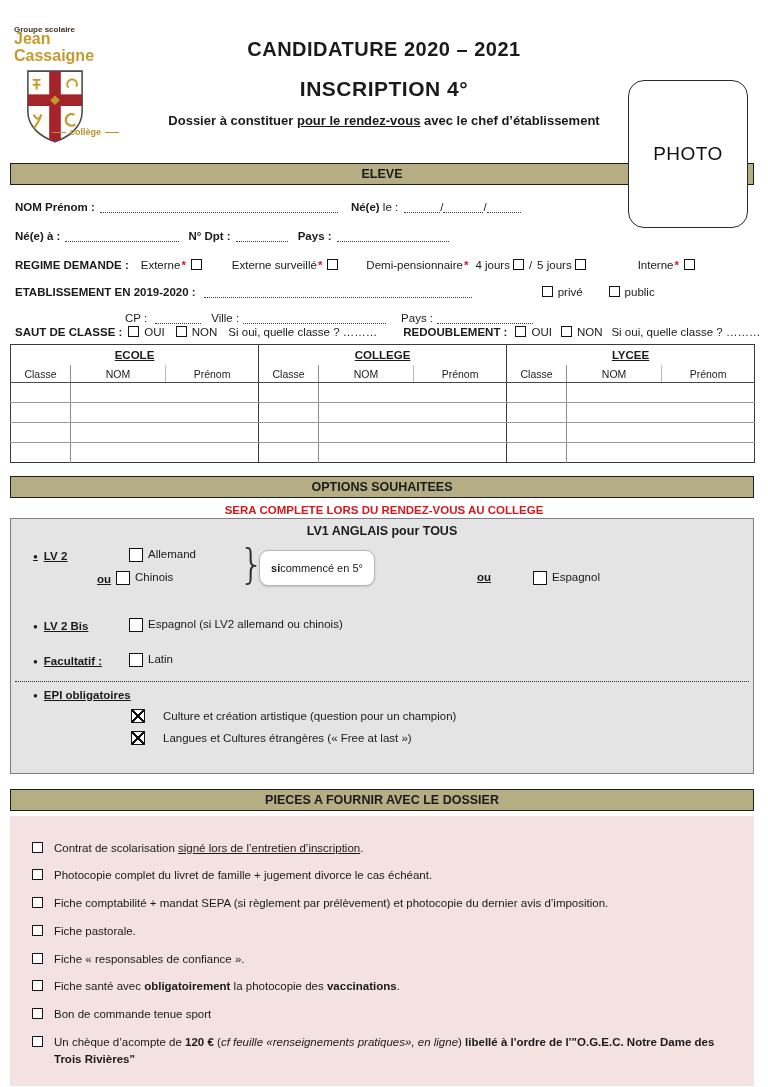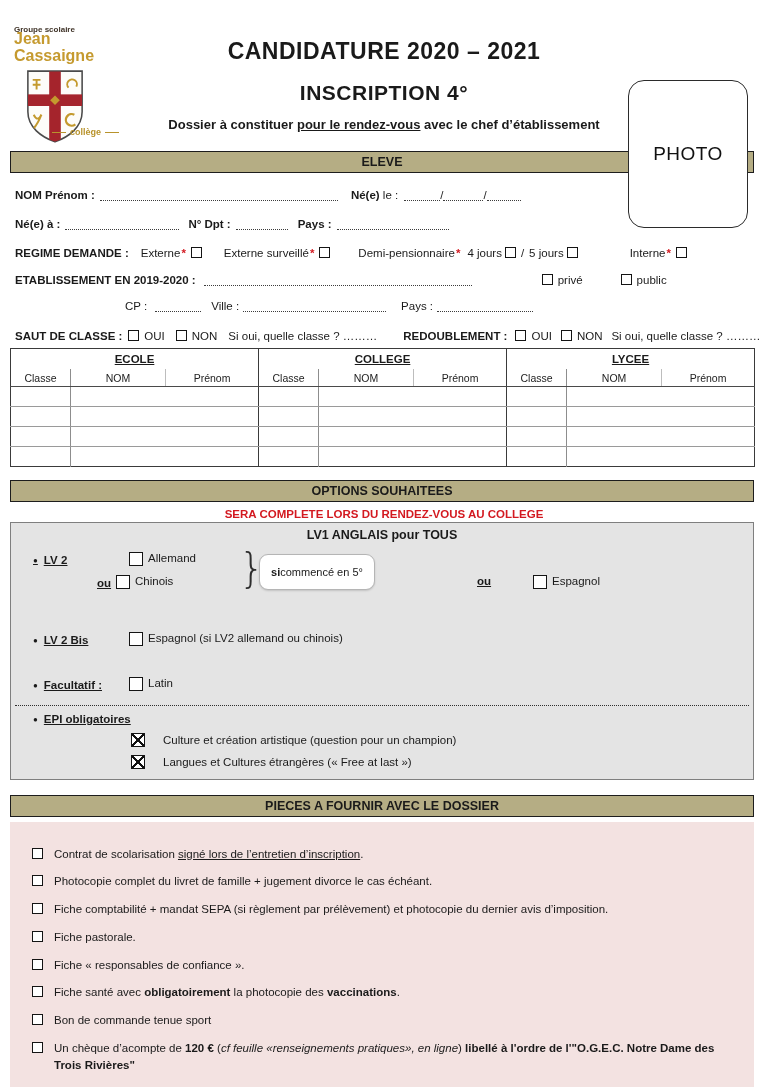--- a/index.html
+++ b/index.html
@@ -11,34 +11,34 @@
 
   
   .logo{position:absolute;left:14px;top:26px;width:120px;line-height:1.05;z-index:2}
   .logo-group{font-size:8px;font-weight:bold;color:#3f3328}
   .logo-name{font-size:16px;font-weight:bold;color:#c59a2f;margin-top:-3px}
   .logo-shield{margin:3px 0 0 10px;display:block}
   .logo-college{display:flex;align-items:center;gap:4px;margin:-16px 0 0 38px;
                 color:#b8932c;font-size:9px;font-weight:bold}
   .dash{display:inline-block;width:14px;height:0;border-top:1.5px solid #b8932c}
 
-  .title1{margin:38px 0 0;text-align:center;font-size:23px;font-weight:bold;letter-spacing:.5px}
+  .title1{margin:38px 0 0;text-align:center;font-size:20px;font-weight:bold;letter-spacing:.5px}
   .title2{margin:16px 0 0;text-align:center;font-size:21px;font-weight:bold;letter-spacing:.5px}
   .subtitle{margin:12px 0 0;text-align:center;font-size:13px;font-weight:bold}
 
   .photo-box{position:absolute;left:628px;top:80px;width:118px;height:146px;background:#fff;
              border:1.5px solid #2b2b2b;border-radius:16px;z-index:3;
              display:flex;align-items:center;justify-content:center;
              font-size:19px;letter-spacing:.5px;color:#111}
 
   
   .banner{margin:0 0 0 10px;width:744px;box-sizing:border-box;background:#b5ad84;
           border:1px solid #1d1d1d;text-align:center;font-weight:bold;font-size:12.5px;
           padding:3px 0;position:relative;z-index:1}
-  .banner.eleve{margin-top:19px}
+  .banner.eleve{margin-top:35px}
 
   
   .row{display:flex;align-items:flex-end;padding-left:15px;font-size:11.5px;white-space:nowrap}
   .dots{display:inline-block;border-bottom:1.7px dotted #3c3c3c;height:11px}
   .cb{display:inline-block;width:9px;height:9px;border:1.4px solid #141414;background:#fff;
       vertical-align:-1px;flex:none}
   .cb.lg{width:12px;height:12px;position:relative}
   .cb.checked{background-image:
       linear-gradient(45deg,transparent 44%,#111 44%,#111 56%,transparent 56%),
       linear-gradient(-45deg,transparent 44%,#111 44%,#111 56%,transparent 56%)}
@@ -52,31 +52,31 @@
   .ftable .body td{height:19px;border-bottom:1px solid #9a9a9a}
   .ftable .body.last td{border-bottom:none}
   .ftable .csep{border-right:1px solid #8d8d8d}
   .ftable .nsep{border-right:1px solid #bdbdbd}
   .ftable .gsep{border-left:1.3px solid #3a3a3a}
   .ftable{border:1.3px solid #3a3a3a}
 
   
   .rednote{margin:6px 0 2px;text-align:center;font-size:11.5px;font-weight:bold;color:#d31920}
   .obox{position:relative;margin-left:10px;width:744px;box-sizing:border-box;background:#e4e4e4;
-        border:1px solid #7f7f7f;padding-bottom:10px;font-size:11.5px}
+        border:1px solid #7f7f7f;padding-bottom:28px;font-size:11.5px}
   .obox-title{text-align:center;font-weight:bold;font-size:12.5px;padding-top:5px}
   .lv2block{position:relative;height:62px;margin-top:4px}
   .abs{position:absolute;white-space:nowrap}
   .bullet{display:inline-flex;align-items:baseline;gap:6px}
   .bullet::before{content:"●";font-size:8px;position:relative;top:-1px}
   .brace{font-size:40px;font-weight:200;color:#2e2e2e;font-family:"DejaVu Sans",sans-serif;line-height:1}
   .sinote{position:absolute;left:248px;top:8px;width:114px;height:34px;background:#fff;
           border:1px solid #b5b5b5;border-radius:9px;box-shadow:0 1px 2px rgba(0,0,0,.15);
           display:flex;align-items:center;justify-content:center;font-size:11px}
-  .orow{position:relative;height:21px;margin-top:23px}
+  .orow{position:relative;height:21px;margin-top:13px}
   .dotline{margin:9px 4px 0;border-top:1.6px dotted #2e2e2e;height:0}
   .epi-label{margin:7px 0 0 22px}
   .epi-item{display:flex;align-items:center;gap:18px;margin:8px 0 0 120px}
 
   
   .banner.pieces{margin-top:15px}
   .pbox{margin:5px 0 0 10px;width:744px;box-sizing:border-box;background:#f3e2e1;
         padding:13px 0 18px;font-size:11.5px}
   .pitem{display:flex;align-items:flex-start;gap:11px;padding:0 18px 0 22px;margin-top:10.5px;line-height:1.5}
   .pitem .cb{margin-top:2px}
@@ -142,21 +142,21 @@
     <span class="dots" style="width:112px;margin-left:5px"></span>
   </div>
 
   <div class="row" style="margin-top:17px">
     <span class="b">REGIME DEMANDE :</span>
     <span class="cbl" style="margin-left:12px">
       <span>Externe</span>
         <span class="star" style="margin-left:-4px">*</span>
       <span class="cb"></span>
     </span>
-    <span class="cbl" style="margin-left:22px">
+    <span class="cbl" style="margin-left:30px">
       <span>Externe surveillé</span>
         <span class="star" style="margin-left:-4px">*</span>
       <span class="cb"></span>
     </span>
     <span class="cbl" style="margin-left:28px">
       <span>Demi-pensionnaire</span>
         <span class="star" style="margin-left:-4px">*</span>
       <span style="margin-left:2px">4 jours</span>
       <span class="cb" style="margin-left:-2px"></span>
       <span>/</span>
@@ -170,36 +170,36 @@
     </span>
   </div>
 
   <div class="row" style="margin-top:15px">
     <span class="b">ETABLISSEMENT EN 2019-2020 :</span>
     <span class="dots" style="width:268px;margin-left:8px"></span>
     <span class="cbl" style="margin-left:70px">
       <span class="cb"></span>
       <span>privé</span>
     </span>
-    <span class="cbl" style="margin-left:38px">
+    <span class="cbl" style="margin-left:26px">
       <span class="cb"></span>
       <span>public</span>
     </span>
   </div>
 
   <div class="row" style="margin-top:14px;padding-left:125px">
     <span>CP :</span>
     <span class="dots" style="width:46px;margin-left:8px"></span>
     <span style="margin-left:10px">Ville :</span>
     <span class="dots" style="width:143px;margin-left:4px"></span>
     <span style="margin-left:15px">Pays :</span>
     <span class="dots" style="width:96px;margin-left:4px"></span>
   </div>
 
-  <div class="row" style="margin-top:18px">
+  <div class="row" style="margin-top:2px">
     <span class="b">SAUT DE CLASSE :</span>
     <span class="cbl" style="margin-left:6px">
       <span class="cb"></span>
       <span>OUI</span>
     </span>
     <span class="cbl" style="margin-left:11px">
       <span class="cb"></span>
       <span>NON</span>
     </span>
     <span style="margin-left:11px">Si oui, quelle classe ? ………</span>

